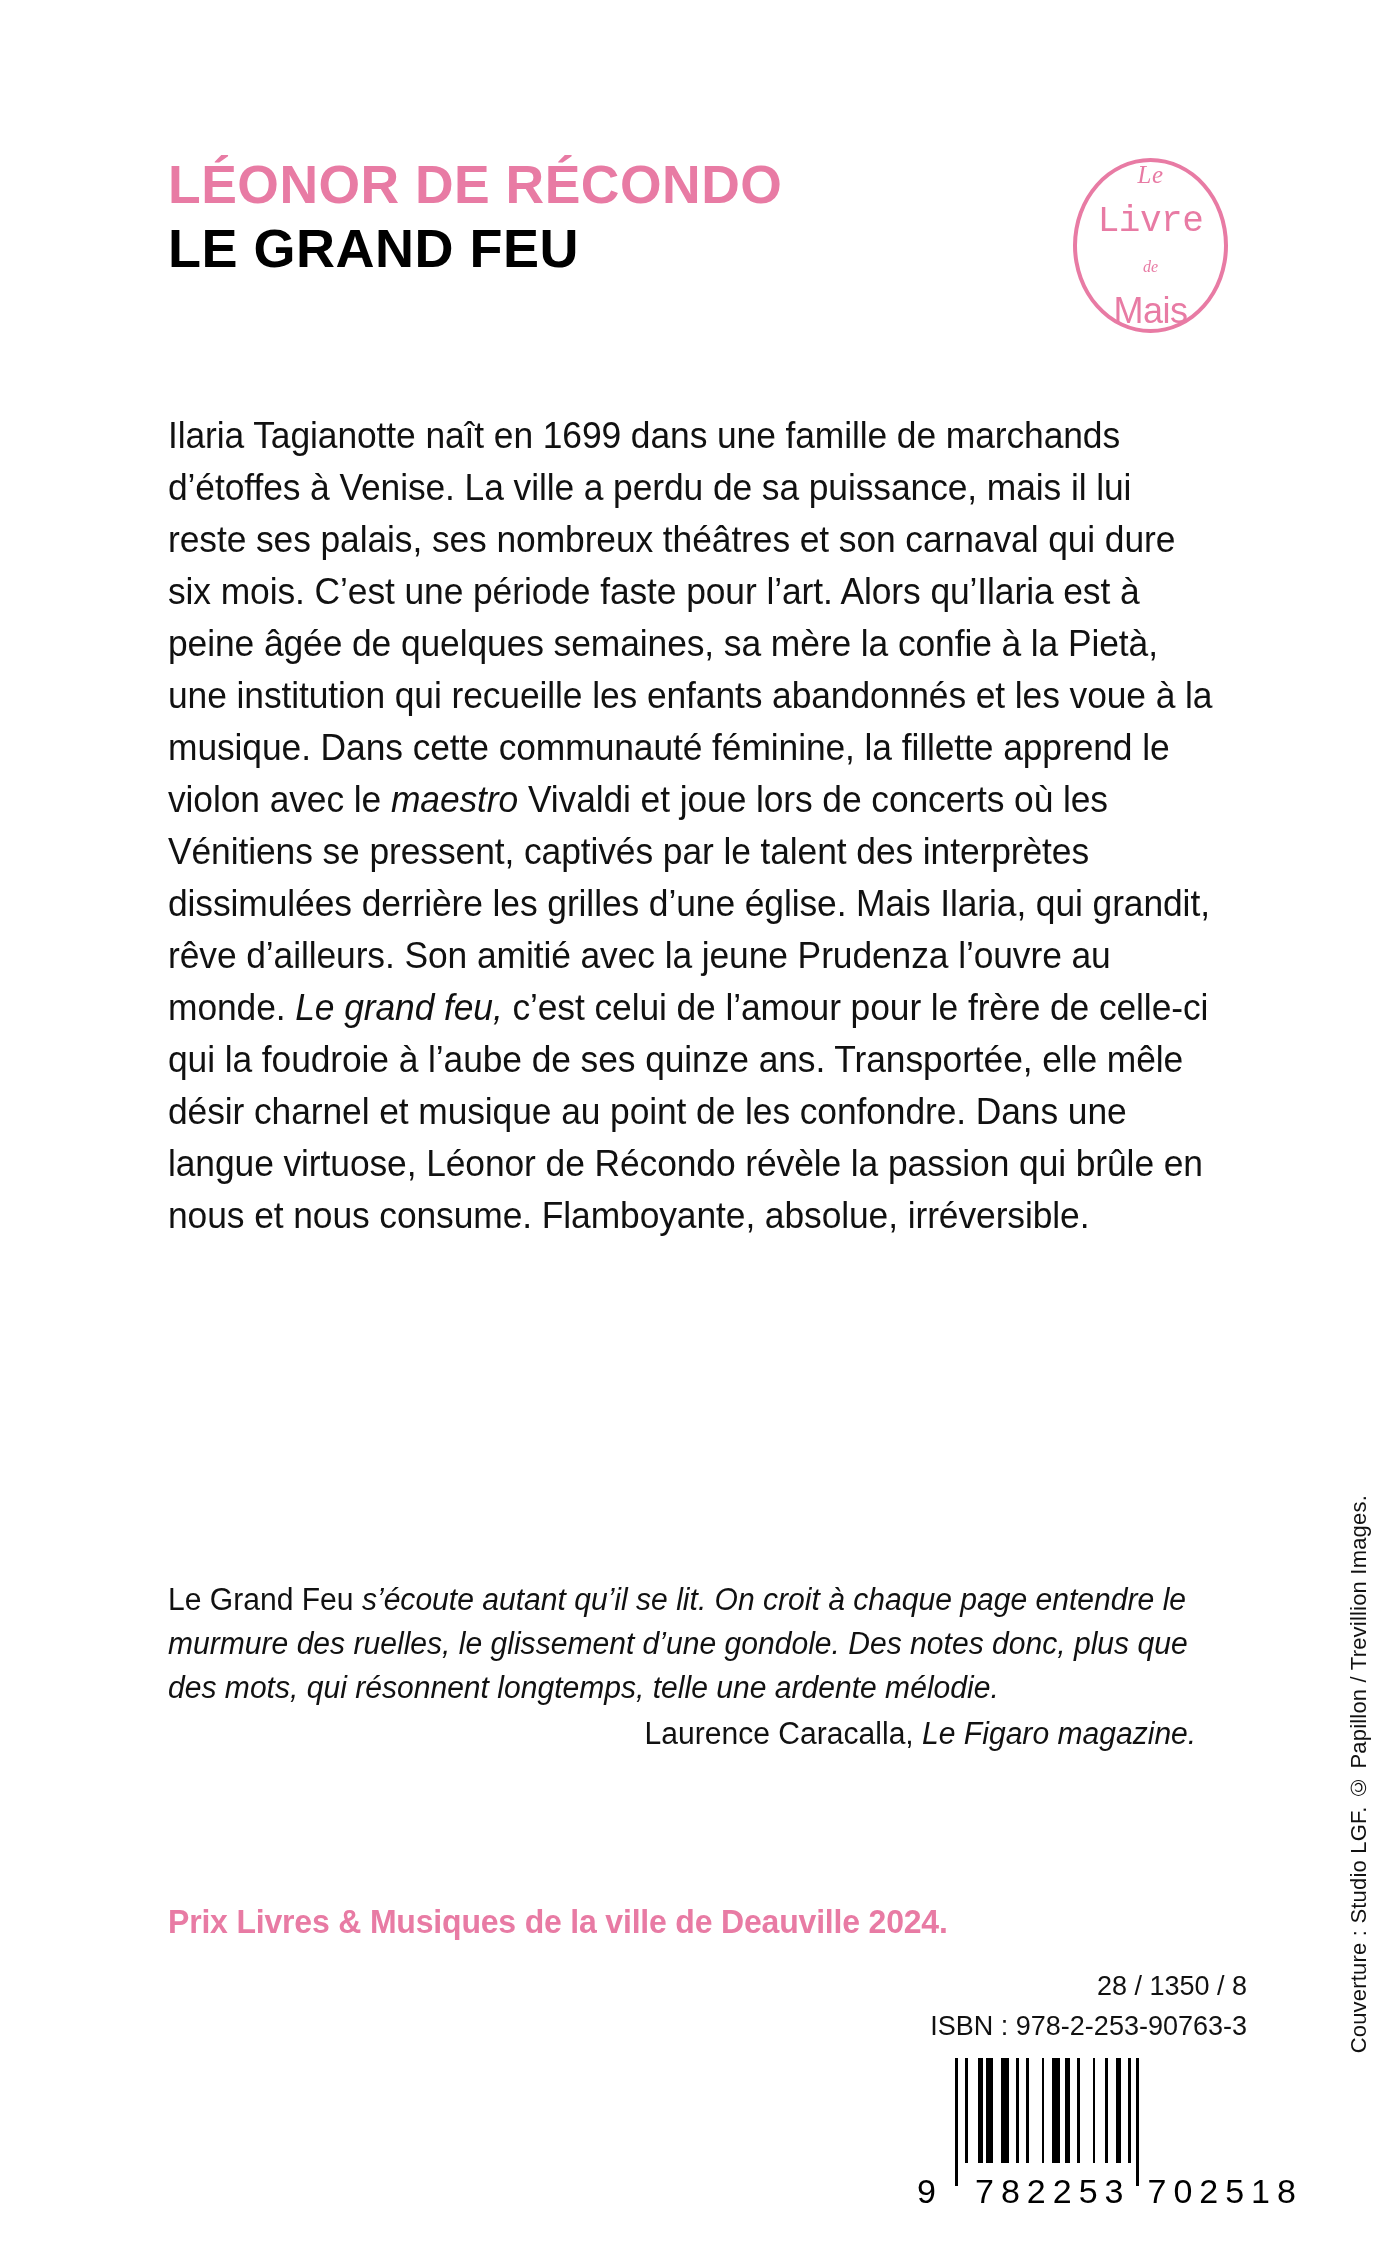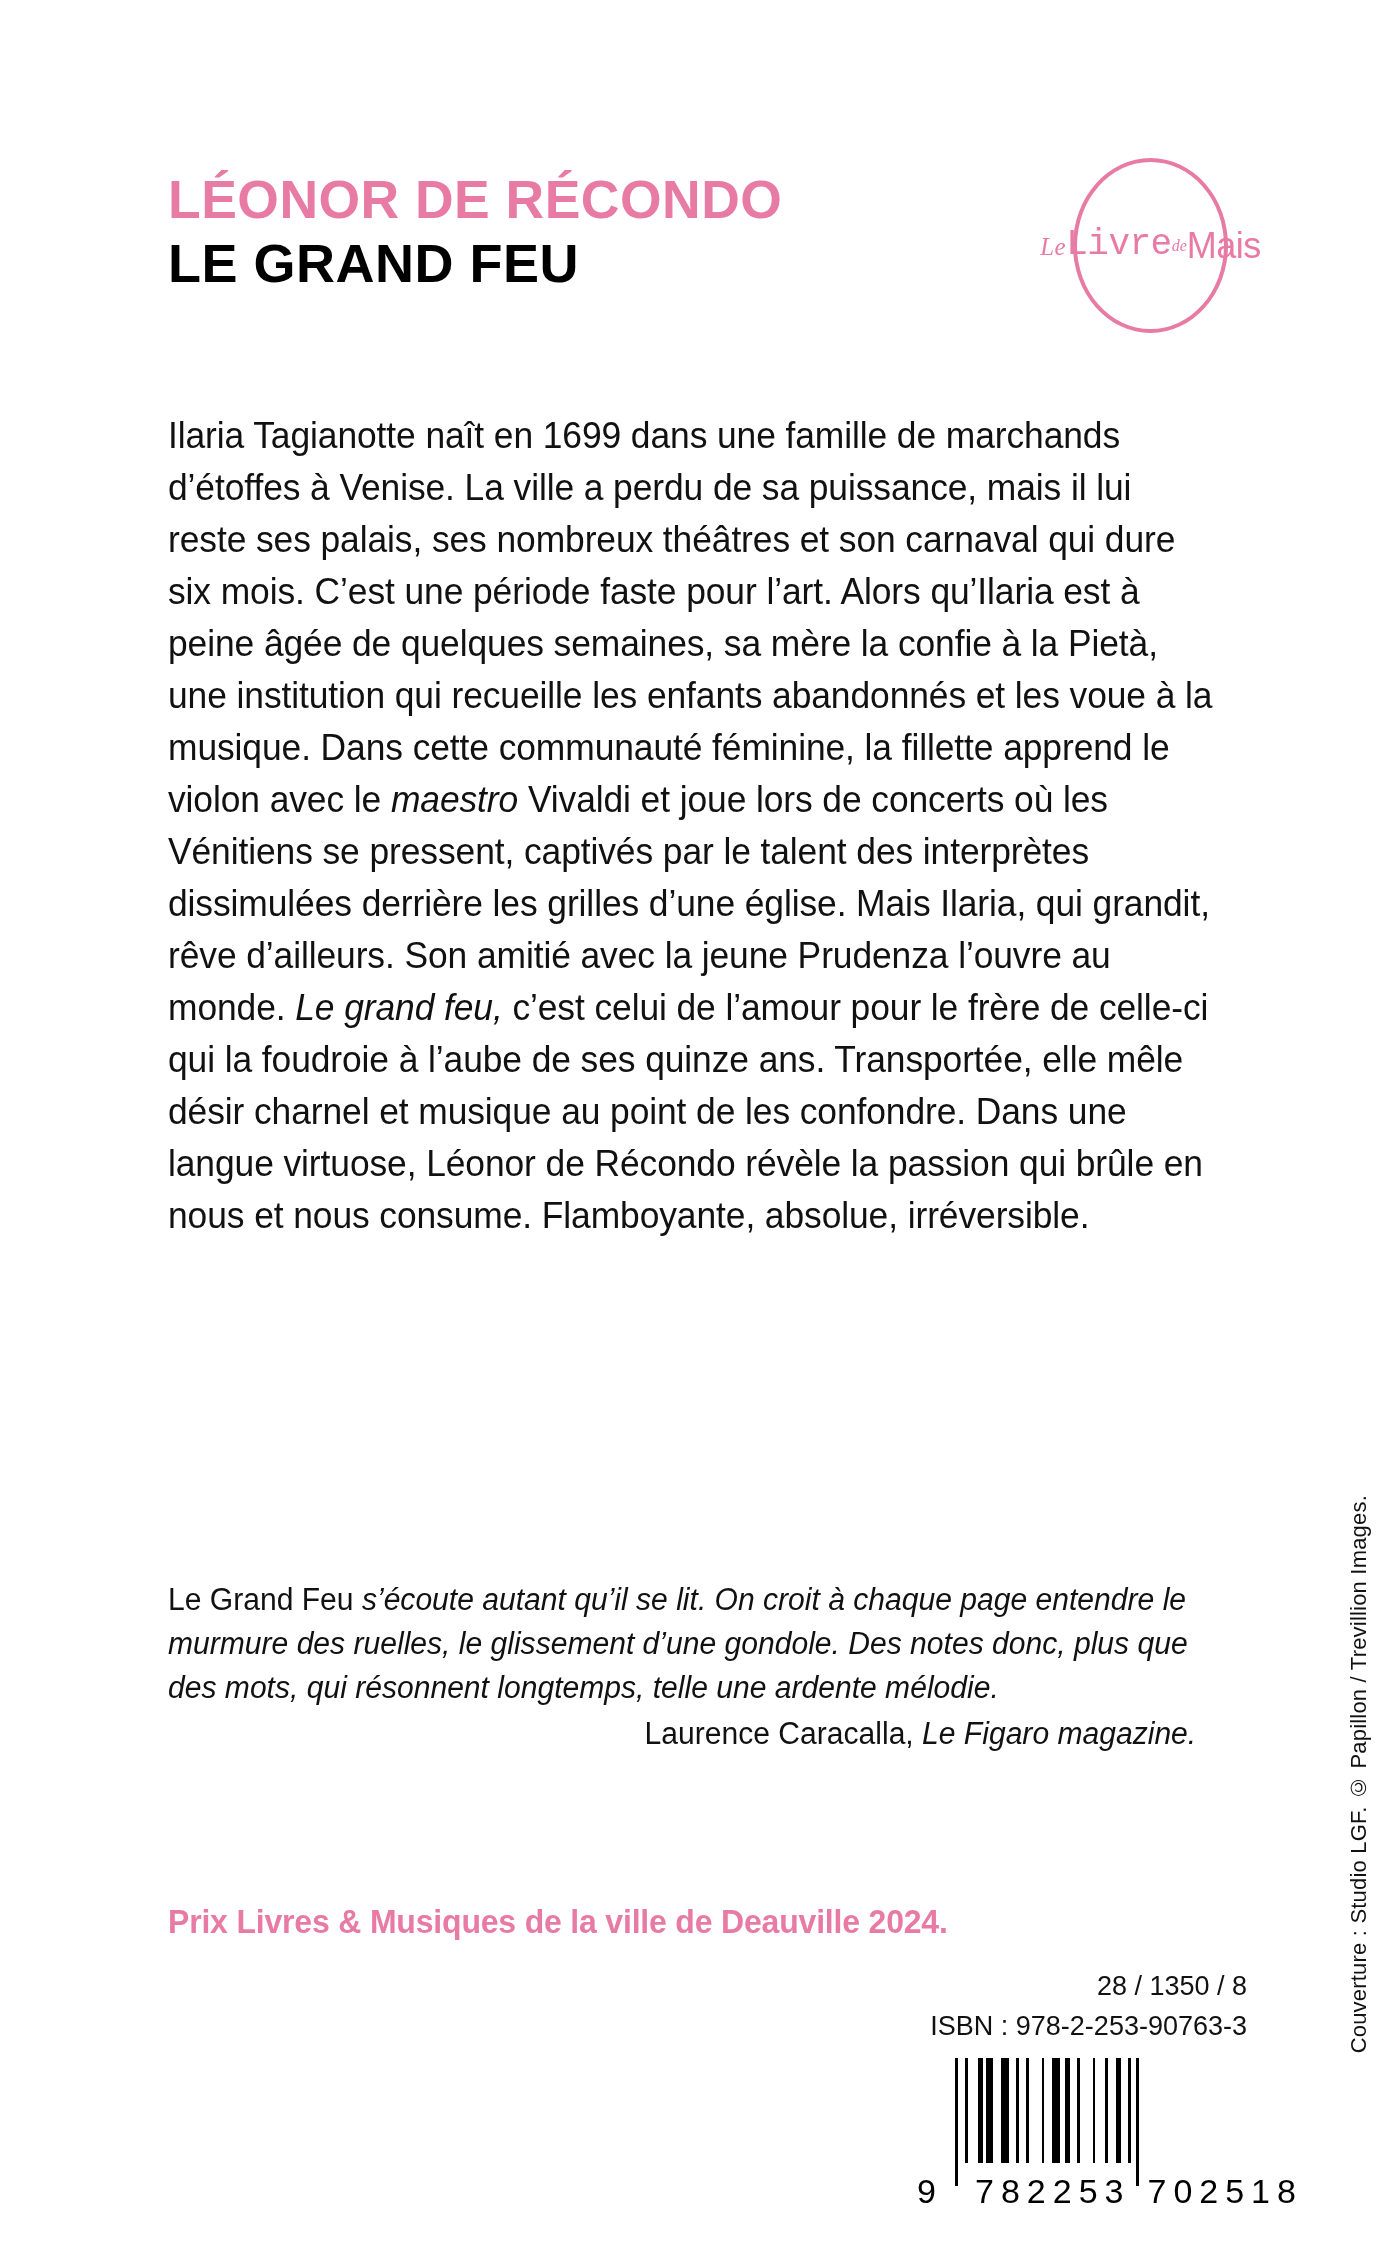--- a/index.html
+++ b/index.html
@@ -17,21 +17,21 @@
     height: 2265px;
     background: #ffffff;
     overflow: hidden;
     box-sizing: border-box;
   }
 
   
   .header {
     position: absolute;
     left: 168px;
-    top: 171px;
+    top: 156px;
     width: 900px;
   }
   .author {
     font-size: 54px;
     font-weight: bold;
     letter-spacing: 0.5px;
     line-height: 1.04;
     color: #e87ba4;
     transform: scaleX(0.99);
     transform-origin: left center;
@@ -51,23 +51,23 @@
   .logo {
     position: absolute;
     left: 1073px;
     top: 158px;
     width: 155px;
     height: 175px;
     border: 4px solid #e87ba4;
     border-radius: 50% / 50%;
     box-sizing: border-box;
     display: flex;
-    flex-direction: row;
+    flex-direction: column;
     align-items: center;
-    justify-content: center;
+    justify-content: space-between;
     color: #e87ba4;
     line-height: 1;
   }
   .logo-le {
     font-family: "Liberation Serif", serif;
     font-style: italic;
     font-size: 25px;
     margin-bottom: -2px;
     letter-spacing: 0.5px;
   }

